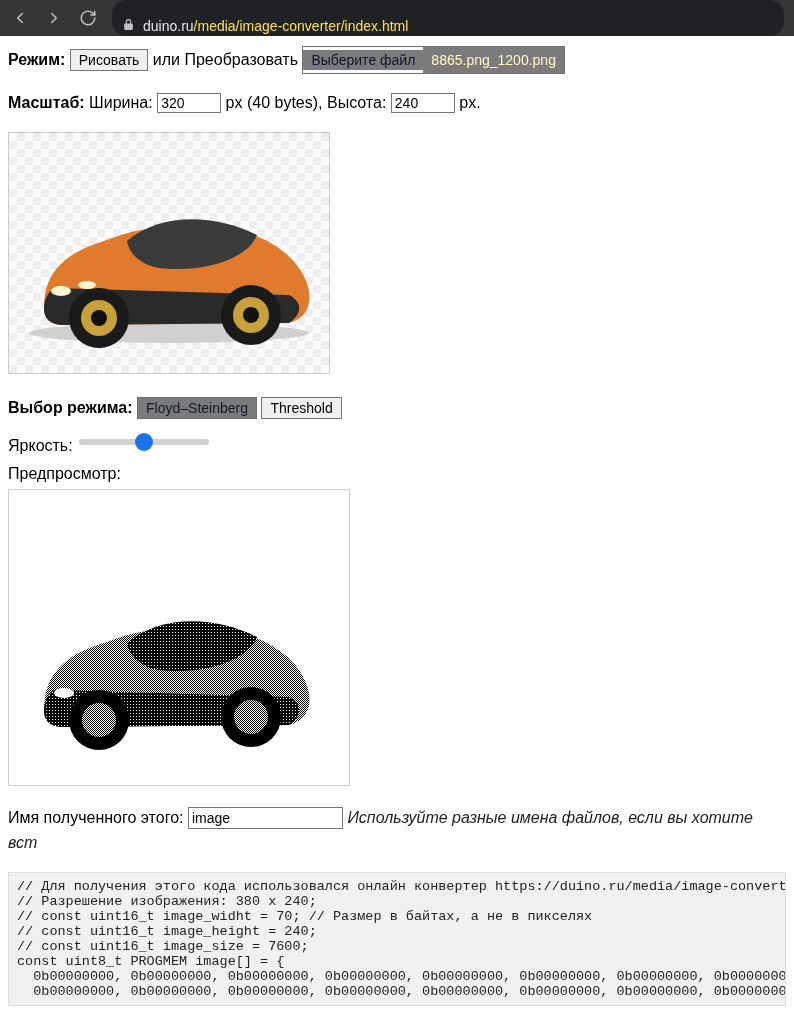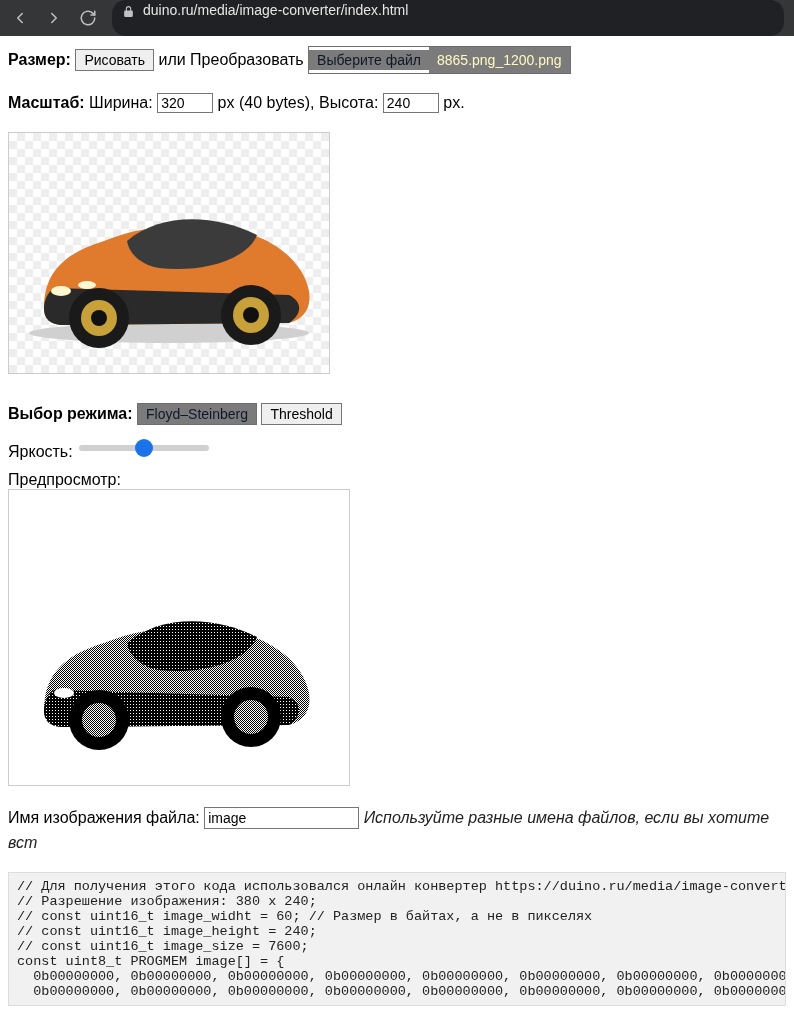--- a/index.html
+++ b/index.html
@@ -1,30 +1,30 @@
 <!DOCTYPE html>
 <html><head>
 <meta charset="utf-8">
 <style>
   * { box-sizing: border-box; }
   body { margin: 0; font-family: Arial, sans-serif; font-size: 16px; color: #000; background: #fff; }
   .addrbar { background: #343638; height: 36px; display: flex; align-items: center; padding: 0 10px; gap: 14px; }
   .nav-icon { width: 20px; height: 20px; display: flex; align-items: center; justify-content: center; cursor: pointer; }
   .nav-icon svg { stroke: #bfc1c3; }
-  .url-pill { flex: 1; background: #202124; border-radius: 14px; height: 26px; display: flex; align-items: flex-end; padding: 18px 10px; color: #8c9094; font-size: 14px; overflow: hidden; white-space: nowrap; }
+  .url-pill { flex: 1; background: #202124; border-radius: 14px; height: 26px; display: flex; align-items: flex-start; padding: 18px 10px; color: #8c9094; font-size: 14px; overflow: hidden; white-space: nowrap; }
   .url-pill .lock { margin-right: 8px; display: inline-flex; }
   .url-host { color: #e6e7e8; }
-  .url-path { color: #e5e5e5; }
+  .url-path { color: #fde047; }
   .content { padding: 10px 8px; }
   .row { margin-bottom: 16px; line-height: 1.6; }
   .label-bold { font-weight: bold; }
   .btn { font-family: Arial, sans-serif; font-size: 14px; padding: 2px 8px; border: 1px solid #767676; background: #efefef; cursor: pointer; }
   .btn-active { background: #7b7b7b; color: #0f172a; border-color: #6e6e6e; }
   .filebadge { display: inline-block; background: #7b7b7b; color: #fef9c3; font-size: 14px; padding: 2px 8px; }
-  input[type="text"].numfield { width: 56px; border: 1px solid #767676; font-family: Arial; font-size: 14px; padding: 1px 3px; }
+  input[type="text"].numfield { width: 64px; border: 1px solid #767676; font-family: Arial; font-size: 14px; padding: 1px 3px; }
   input[type="text"].namefield { width: 155px; border: 1px solid #767676; font-family: Arial; font-size: 14px; padding: 2px 3px; }
   .checker { border: 1px solid #ccc; display: inline-block; }
   .checker-bg { background-image:
     linear-gradient(45deg,#eee 25%,transparent 25%),
     linear-gradient(-45deg,#eee 25%,transparent 25%),
     linear-gradient(45deg,transparent 75%,#eee 75%),
     linear-gradient(-45deg,transparent 75%,#eee 75%);
     background-size: 16px 16px;
     background-position: 0 0,0 8px,8px -8px,-8px 0;
     background-color: #fff; }
@@ -74,21 +74,21 @@
     </span>
     <span class="url-host">duino.ru</span>
       <span class="url-path">/media/image-converter/index.html</span>
   </div>
 </div>
 
 <div class="content">
 
   
   <div class="row">
-    <span class="label-bold">Размер:</span>
+    <span class="label-bold">Режим:</span>
     <button class="btn">Рисовать</button>
     <span>или Преобразовать</span>
     <span style="display:inline-block; border:1px solid #6e6e6e;">
       <button class="btn btn-active" style="border:none;">Выберите файл</button><span class="filebadge">8865.png_1200.png</span>
     </span>
   </div>
 
   
   <div class="row">
     <span class="label-bold">Масштаб:</span>
@@ -114,36 +114,36 @@
         <circle class="car-wheel" cx="242" cy="182" r="30"></circle>
         <circle class="car-rim" cx="242" cy="182" r="18"></circle>
         <circle fill="#111" cx="242" cy="182" r="8"></circle>
         <ellipse fill="#fff7d0" cx="52" cy="158" rx="10" ry="5"></ellipse>
         <ellipse fill="#fff7d0" cx="78" cy="152" rx="9" ry="4"></ellipse>
       </svg>
     </div>
   </div>
 
   
-  <div class="row" style="margin-top:24px;">
+  <div class="row" style="margin-top:18px;">
     <span class="label-bold">Выбор режима:</span>
     <button class="btn btn-active">Floyd–Steinberg</button>
     <button class="btn">Threshold</button>
   </div>
 
   
   <div class="slider-row">
     <span>Яркость:</span>
     <input type="range" min="0" max="100" class="slider" value="50" style="">
   </div>
 
   
 
   
-  <div style="margin-bottom:0;">Предпросмотр:</div>
+  <div style="margin-bottom:6px;">Предпросмотр:</div>
   <div class="preview-wrap">
     <div class="preview-box">
       <svg viewBox="0 0 340 295" width="340" height="295">
         <defs>
           <pattern id="dither" width="2" height="2" patternUnits="userSpaceOnUse">
             <rect width="2" height="2" fill="#fff"></rect>
             <rect width="1" height="1" fill="#000"></rect>
             <rect x="1" y="1" width="1" height="1" fill="#000"></rect>
           </pattern>
           <pattern id="ditherDark" width="3" height="3" patternUnits="userSpaceOnUse">
@@ -160,29 +160,29 @@
           <circle fill="#000" cx="232" cy="172" r="30"></circle>
           <circle fill="url(#dither)" cx="232" cy="172" r="17"></circle>
           <ellipse fill="#fff" cx="45" cy="148" rx="10" ry="5"></ellipse>
         </g>
       </svg>
     </div>
   </div>
 
   
   <div class="row" style="margin-top:16px;">
-    <span>Имя изображения файла:</span>
+    <span>Имя полученного этого:</span>
     <input type="text" class="namefield" value="image" style="">
     <span class="italic-hint">Используйте разные имена файлов, если вы хотите вст</span>
   </div>
 
   
   <div class="codebox"><span>// Для получения этого кода использовался онлайн конвертер https://duino.ru/media/image-converter/</span>
 <span>// Разрешение изображения: 380 x 240;</span>
-<span>// const uint16_t image_widht = 60; // Размер в байтах, а не в пикселях</span>
+<span>// const uint16_t image_widht = 70; // Размер в байтах, а не в пикселях</span>
 <span>// const uint16_t image_height = 240;</span>
 <span>// const uint16_t image_size = 7600;</span>
 <span>const uint8_t PROGMEM image[] = {</span>
 <span>  0b00000000, 0b00000000, 0b00000000, 0b00000000, 0b00000000, 0b00000000, 0b00000000, 0b00000000,</span>
 <span>  0b00000000, 0b00000000, 0b00000000, 0b00000000, 0b00000000, 0b00000000, 0b00000000, 0b00000000,</span>
 </div>
 
 </div>
 
 </body></html>

